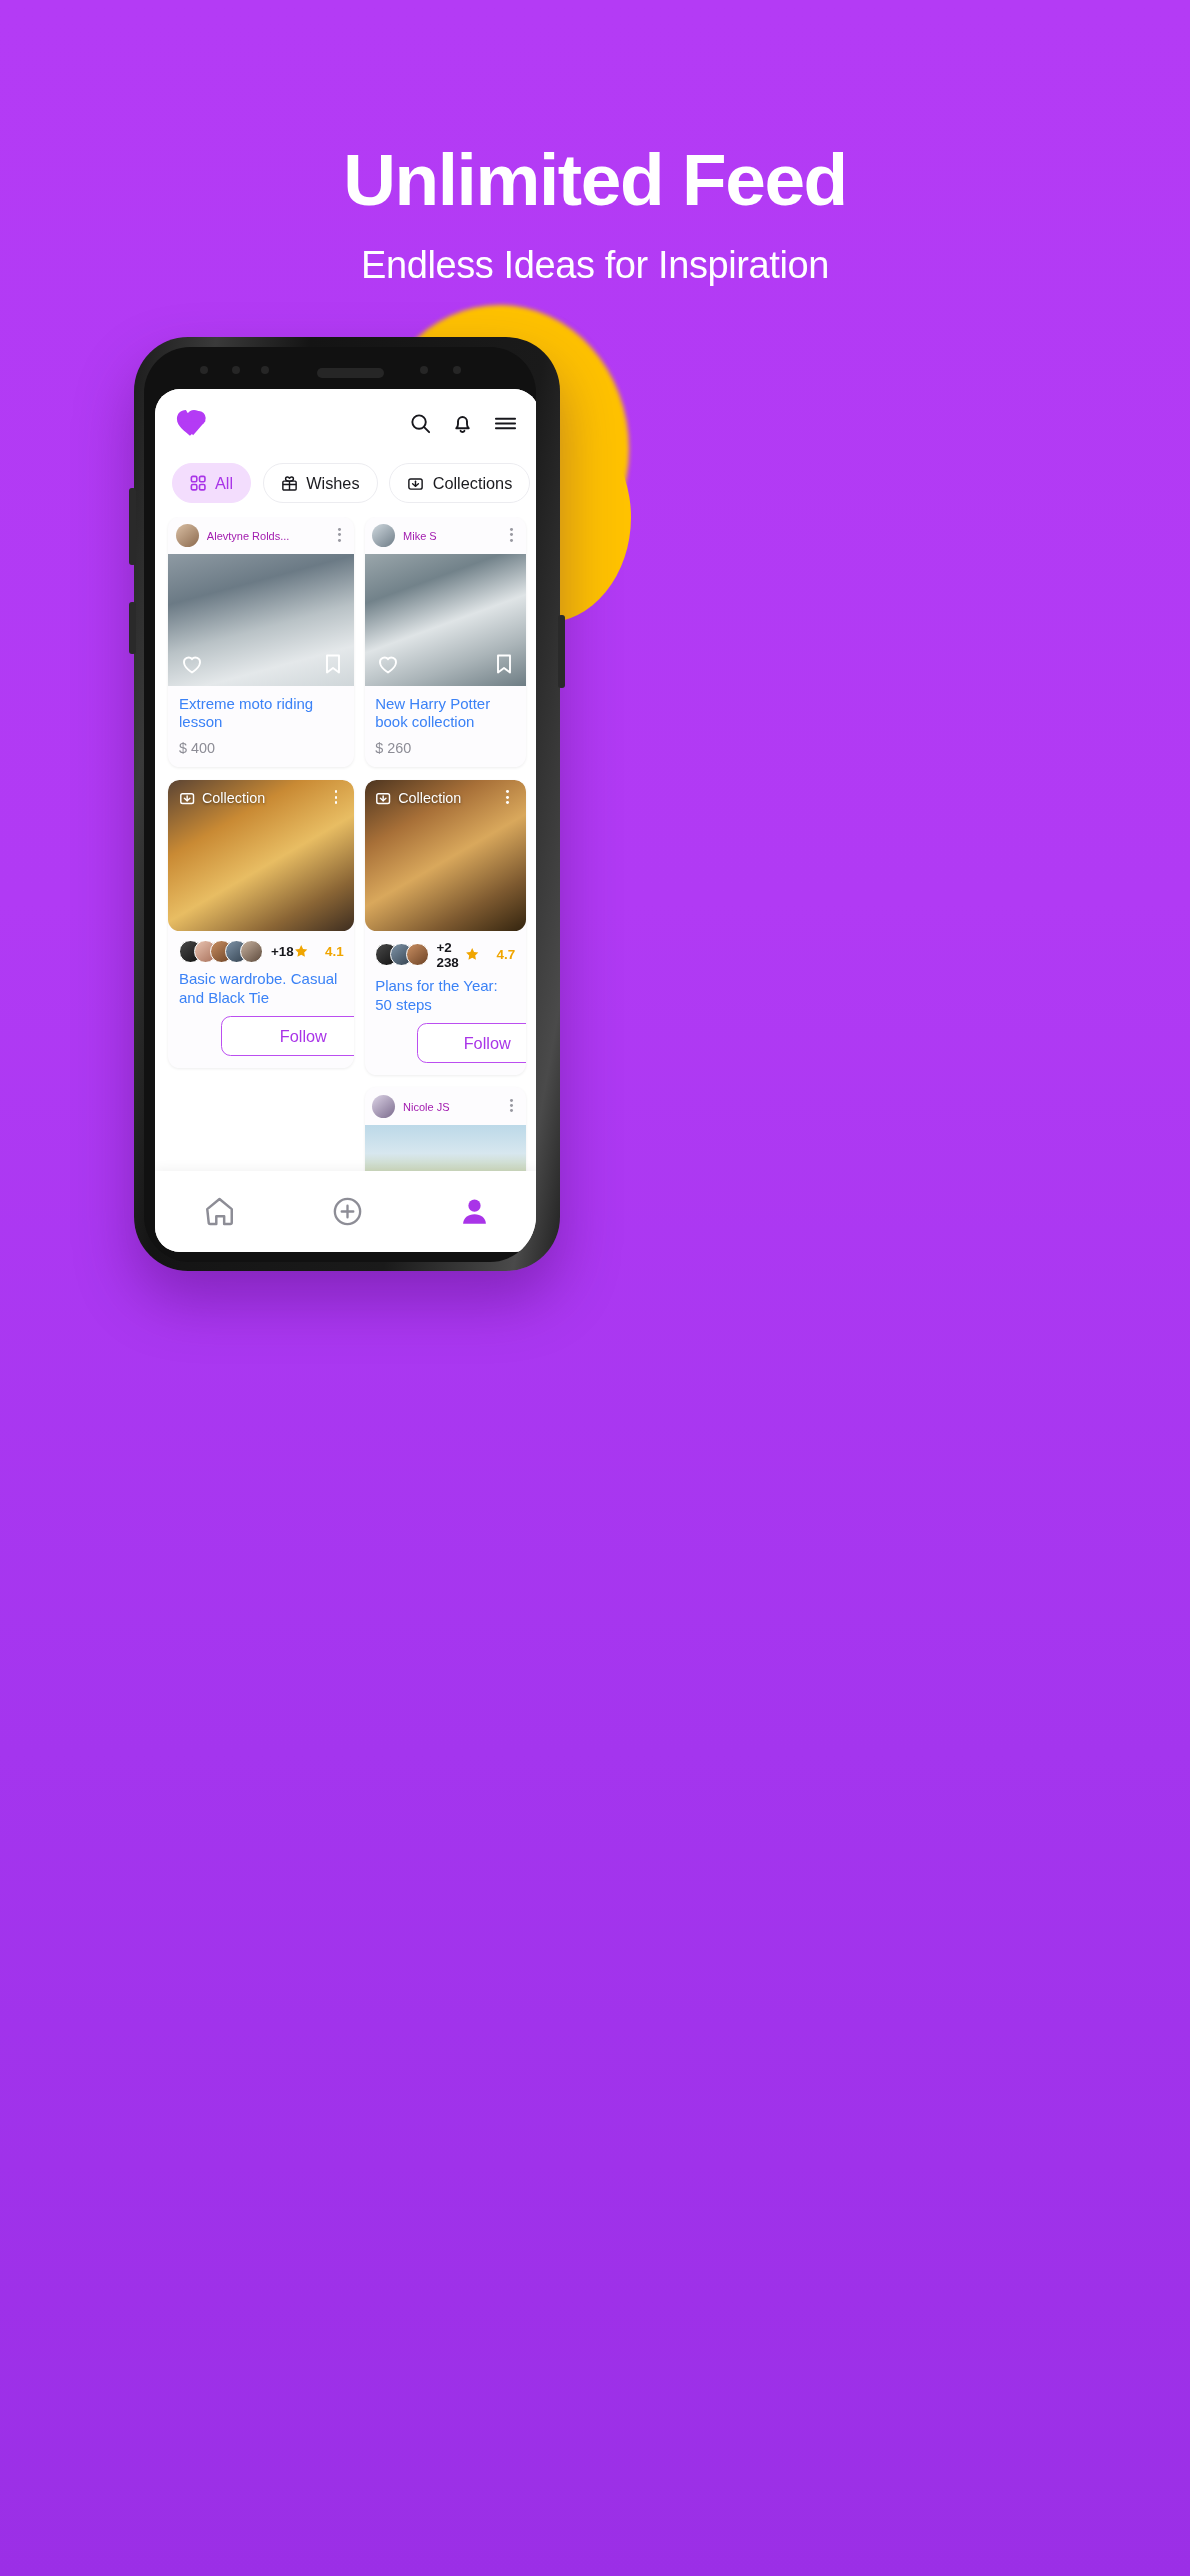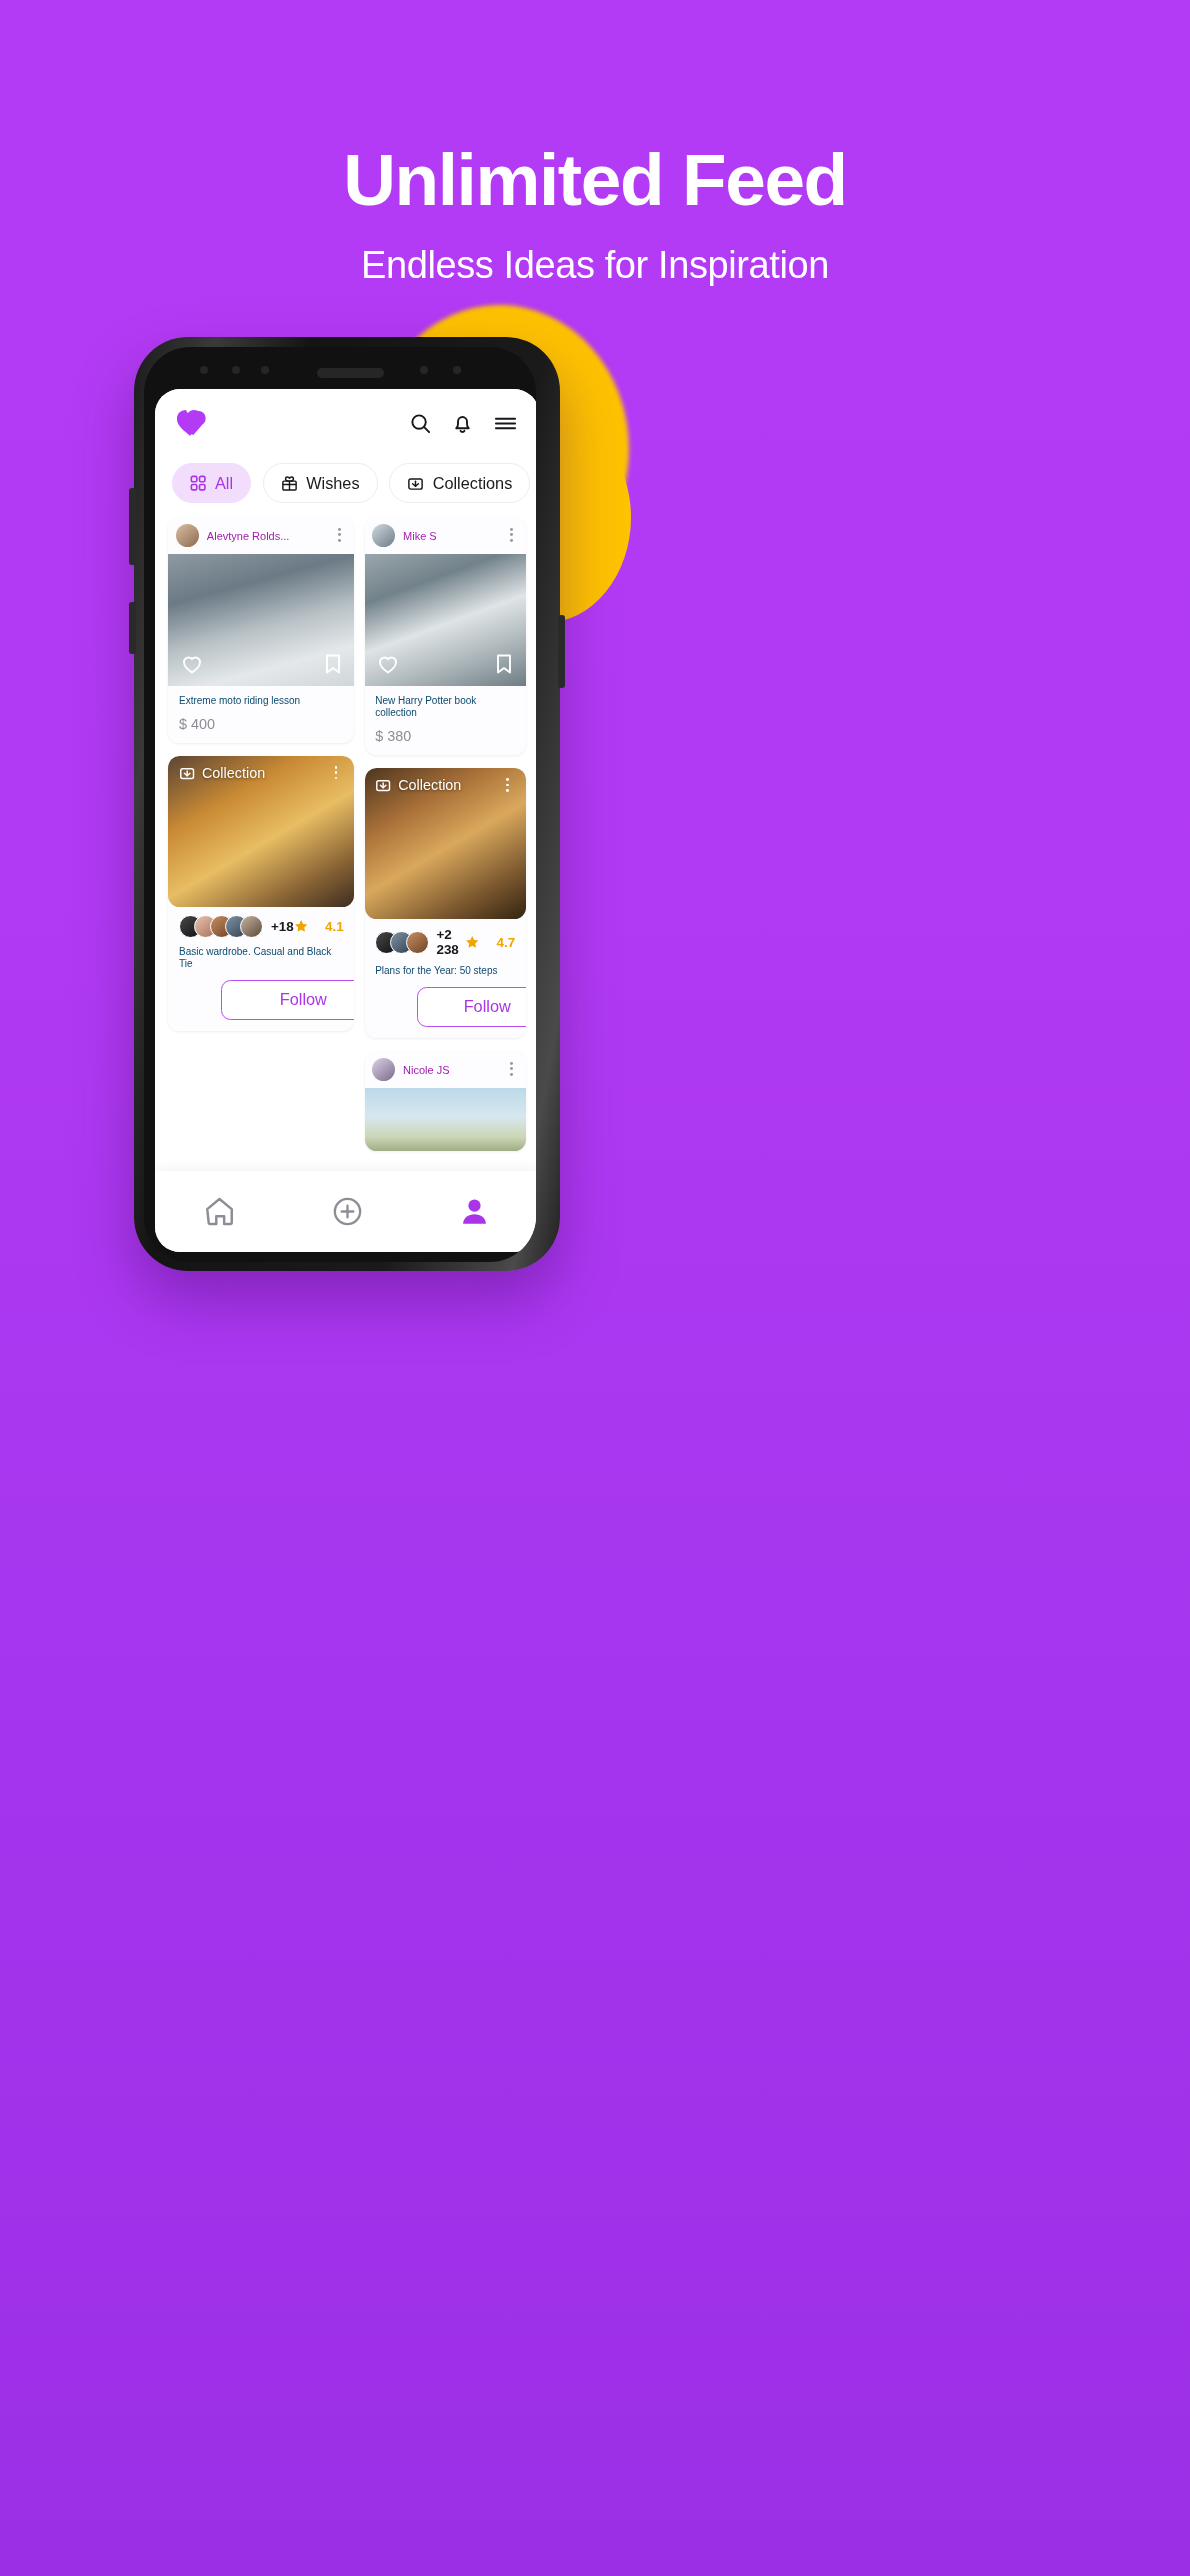--- a/index.html
+++ b/index.html
@@ -103,21 +103,21 @@
   .dots { width:13.4px; text-align:center; color:#9a9aa2; font-size:14.4px; line-height:1; letter-spacing:0; }
   .dots b { display:block; width:2.9px; height:2.9px; background:#9a9aa2; border-radius:50%; margin:0 auto 2.4px; }
 
   .media { position:relative; width:100%; height:auto; }
   .media .ph { display:block; width:100%; }
   .media-actions {
     position:absolute; left:0; bottom:0; width:100%; height:44px;
     display:flex; align-items:center; justify-content:space-between; padding:0 11.5px;
   }
   .card-body { padding:8.6px 10.5px 11.5px 10.5px; }
-  .card-title { font-size:10px; line-height:1.22; color:#0c4a6e; }
+  .card-title { font-size:15px; line-height:1.22; color:#3b82f6; }
   .card-price { margin-top:8.6px; font-size:14.4px; color:#8d8d96; }
 
   
   .coll { position:relative; border-radius:11.5px; overflow:hidden; }
   .coll-badge {
     position:absolute; top:9.6px; left:10.5px; display:flex; align-items:center; gap:6.7px;
     color:#fff; font-size:14.4px; text-shadow:0 1px 2.9px rgba(0,0,0,.5);
   }
   .coll-dots { position:absolute; top:10.5px; right:11.5px; }
   .coll-dots b { display:block; width:2.9px; height:2.9px; background:#fff; border-radius:50%; margin:0 auto 2.4px; }
@@ -336,21 +336,21 @@
                 <svg width="24" height="24" viewBox="0 0 24 24" fill="none" stroke="#fff" stroke-width="1.9">
                   <path d="M12 20.5s-8-5-8-10.2A4.6 4.6 0 0 1 12 7a4.6 4.6 0 0 1 8 3.3c0 5.2-8 10.2-8 10.2Z"></path>
                 </svg>
                 <svg width="20" height="24" viewBox="0 0 20 24" fill="none" stroke="#fff" stroke-width="1.9" stroke-linejoin="round">
                   <path d="M4 3.5h12v17l-6-4.6-6 4.6Z"></path>
                 </svg>
               </div>
             </div>
             <div class="card-body">
               <div class="card-title">New Harry Potter book collection</div>
-              <div class="card-price">$ 380</div>
+              <div class="card-price">$ 260</div>
             </div>
           </div>
 
           <div class="card">
             <div class="coll">
               <div class="ph p-coll2"></div>
               <div class="coll-badge">
                 <svg width="16.3" height="16.3" viewBox="0 0 20 20" fill="none" stroke="#fff" stroke-width="1.8" stroke-linejoin="round" stroke-linecap="round">
                   <rect x="2.2" y="4.6" width="15.6" height="12" rx="2.2"></rect>
                   <path d="M6.6 10.2 10 13.2l3.4-3"></path>

